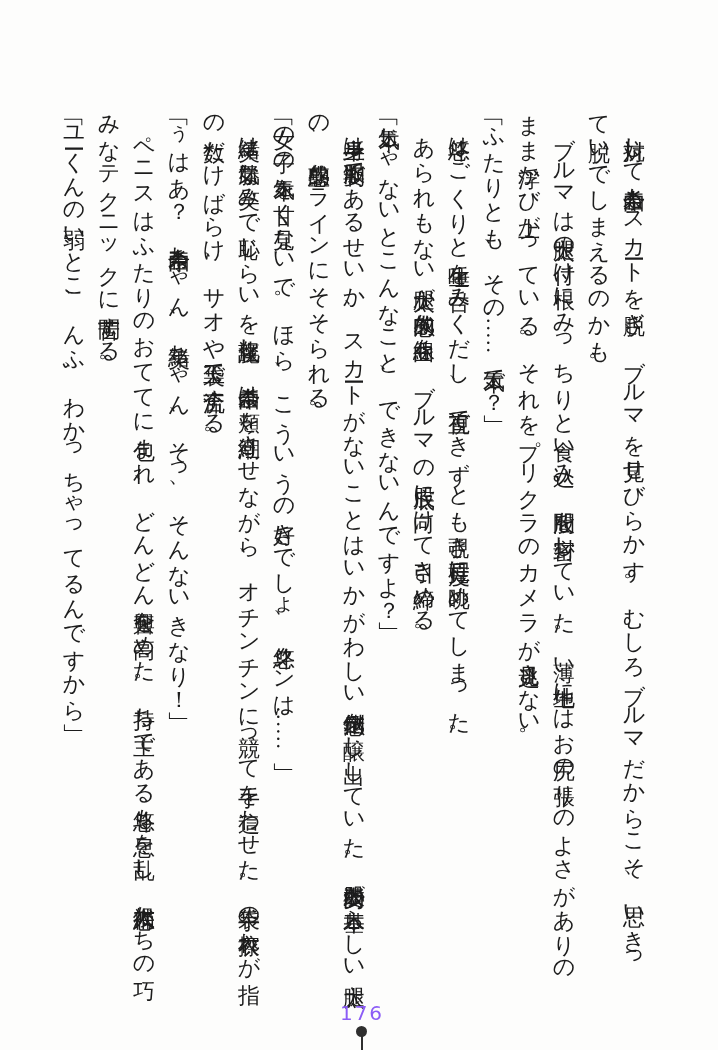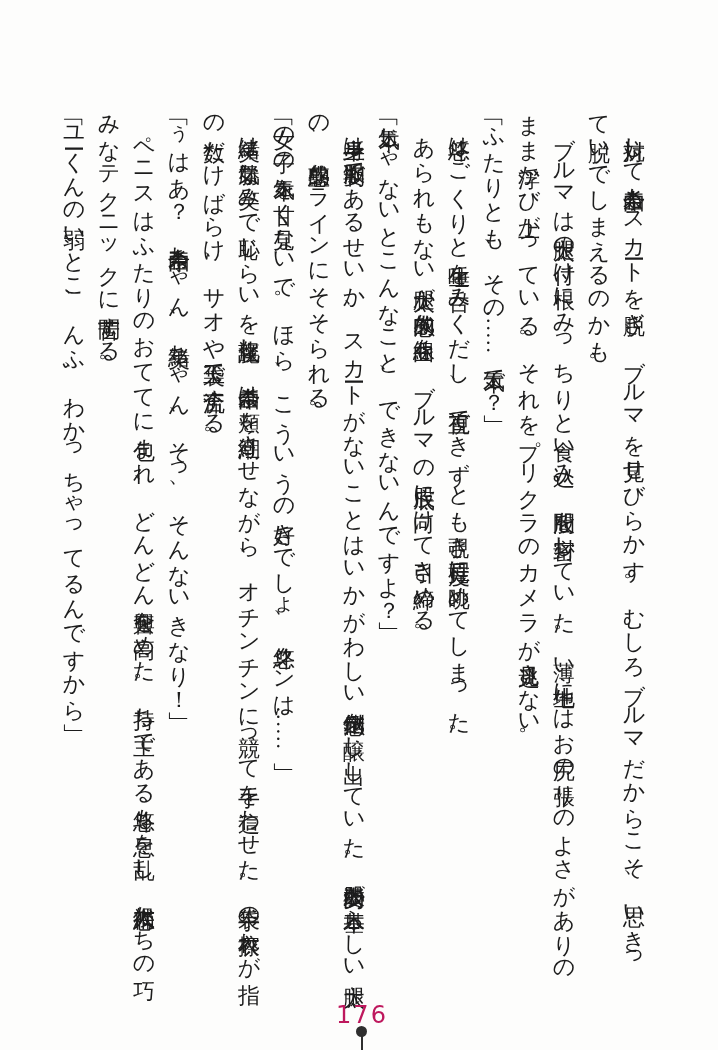--- a/index.html
+++ b/index.html
@@ -41,23 +41,23 @@
   .text-block p.dialogue {
     text-indent: 0.55em;
   }
   .page-number {
     position: absolute;
     left: 327px;
     top: 1001px;
     width: 70px;
     text-align: center;
     font-family: "DejaVu Sans", "Liberation Sans", sans-serif;
-    font-size: 24px;
+    font-size: 20px;
     letter-spacing: 2px;
-    color: #be185d;
+    color: #8b5cf6;
   }
   .pin-marker {
     position: absolute;
     left: 350px;
     top: 1026px;
     width: 22px;
     height: 24px;
   }
   .pin-dot {
     position: absolute;

